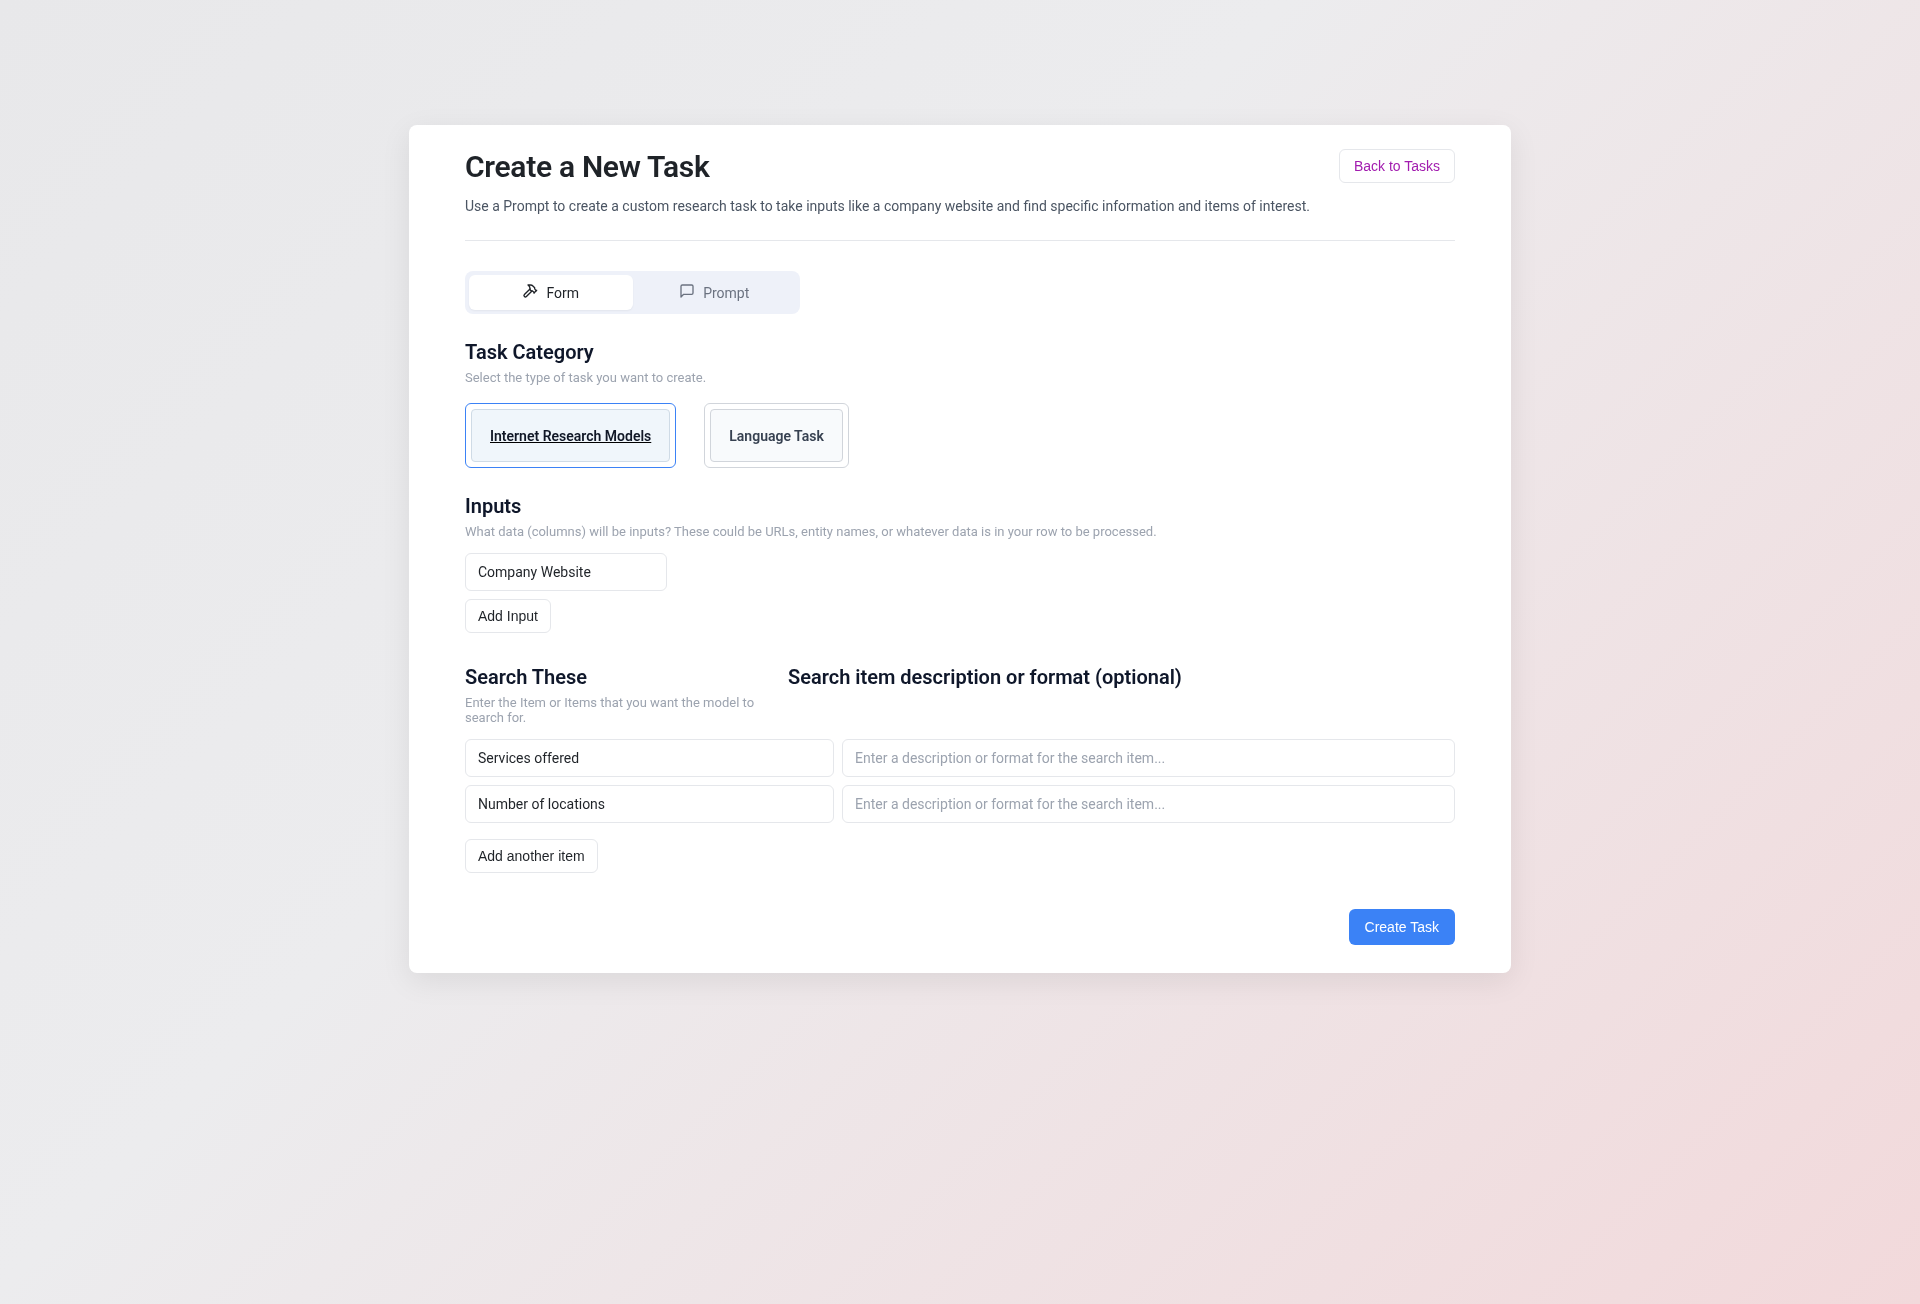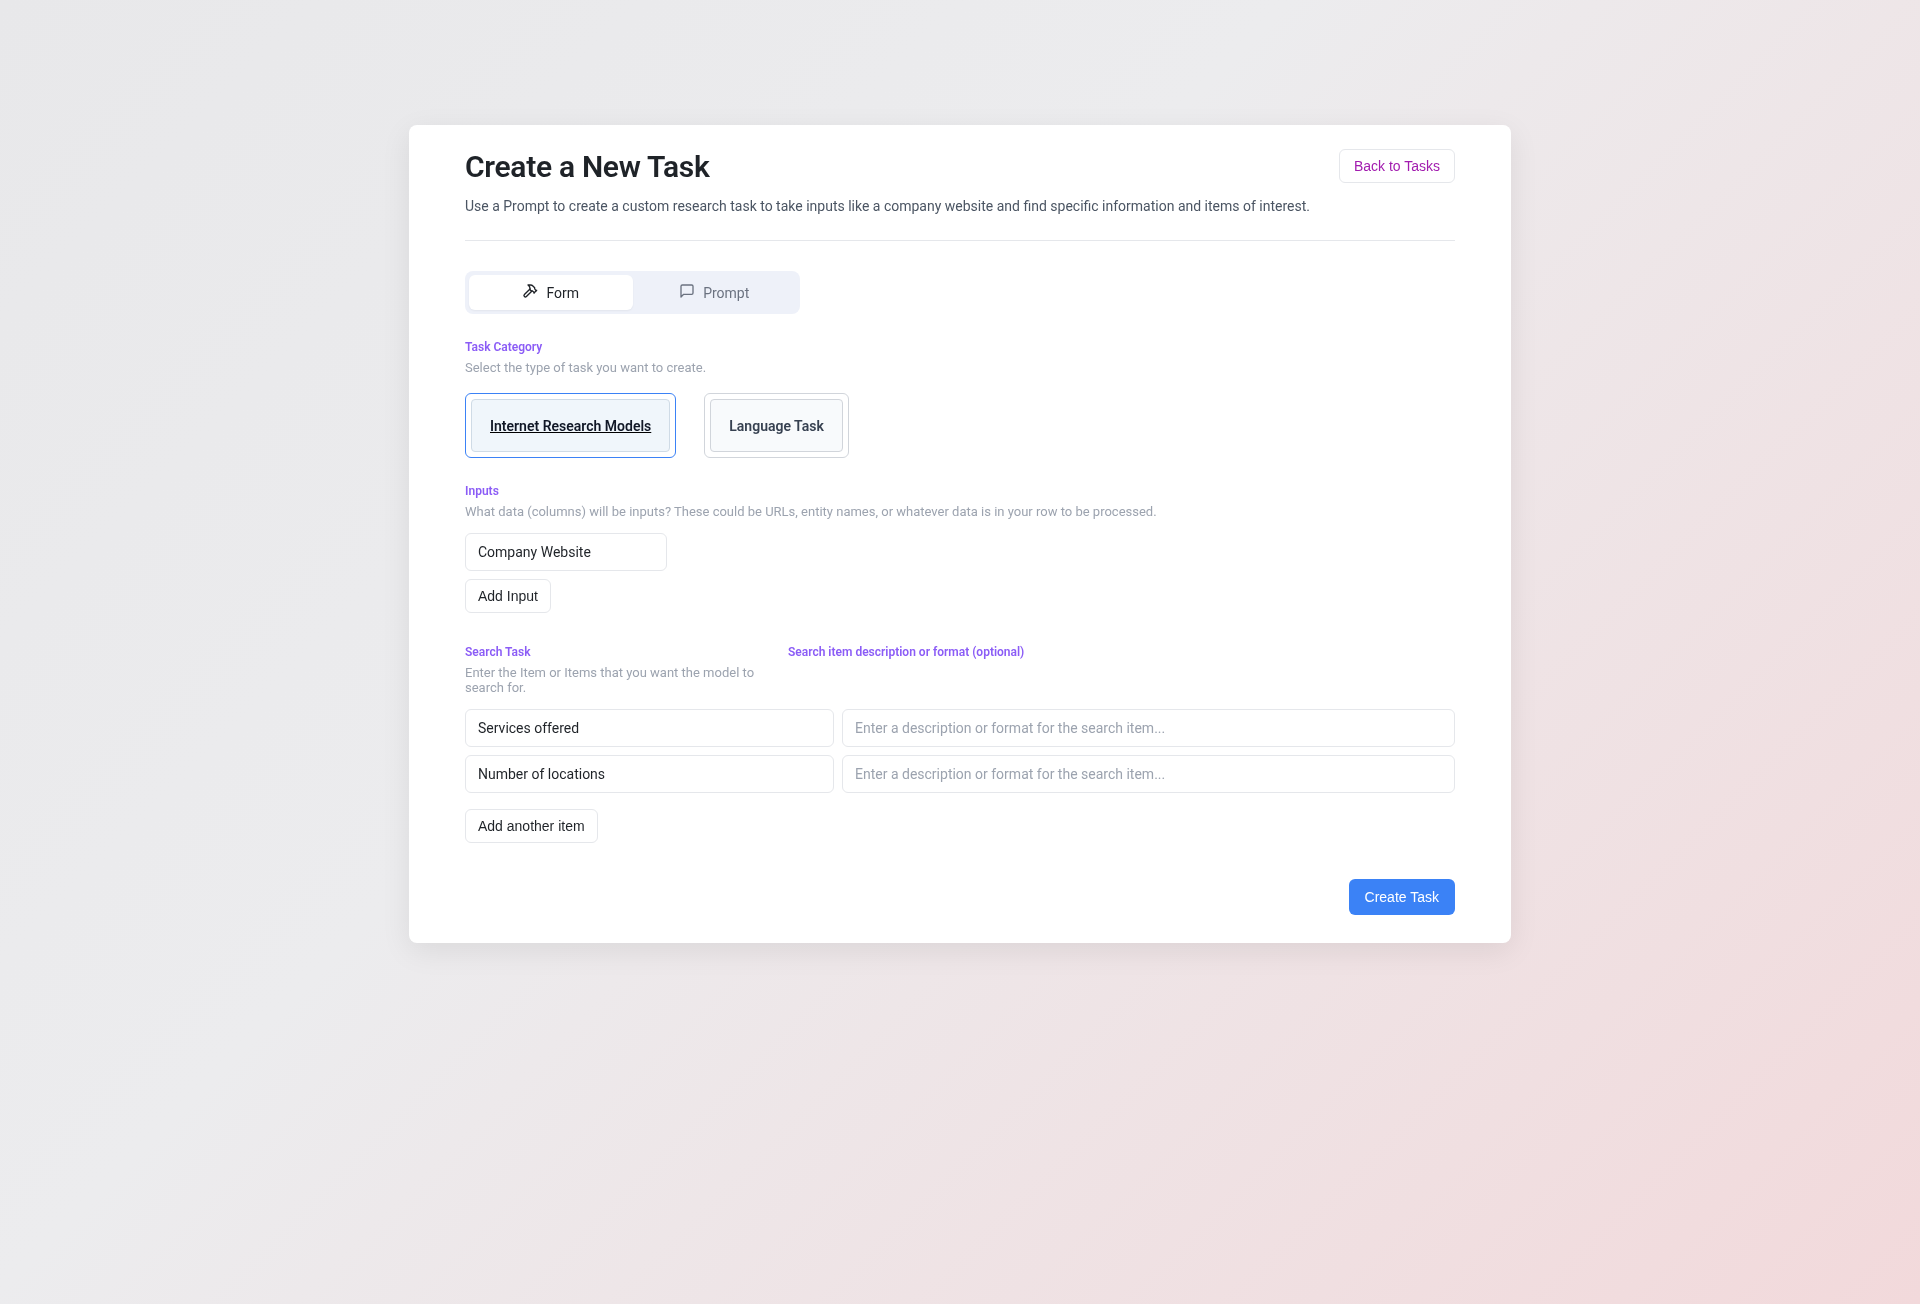--- a/index.html
+++ b/index.html
@@ -68,23 +68,23 @@
     color: #6b7280;
   }
   .tab.active {
     background: #ffffff;
     color: #1f2328;
     box-shadow: 0 1px 2px rgba(0,0,0,0.05);
   }
   .tab svg { width: 16px; height: 16px; }
   .section { margin-top: 26px; }
   .section-title {
-    font-size: 12px;
+    font-size: 20px;
     font-weight: 600;
-    color: #8b5cf6;
+    color: #0f172a;
   }
   .section-desc {
     margin-top: 6px;
     font-size: 13px;
     color: #9ca3af;
   }
   .category-row {
     display: flex;
     gap: 28px;
     margin-top: 18px;
@@ -251,21 +251,21 @@
       <input type="text" class="text-input" value="Company Website" style="">
     </div>
     <div>
       <button class="add-btn">Add Input</button>
     </div>
   </div>
 
   <div class="search-items-section">
     <div class="search-header-row">
       <div class="col-left">
-        <div class="section-title">Search Task</div>
+        <div class="section-title">Search These</div>
         <div class="section-desc">Enter the Item or Items that you want the model to search for.</div>
       </div>
       <div class="col-right">
         <div class="section-title">Search item description or format (optional)</div>
       </div>
     </div>
 
     <div class="search-rows">
       <div class="search-row">
         <input type="text" class="item-input" value="Services offered" style="">

